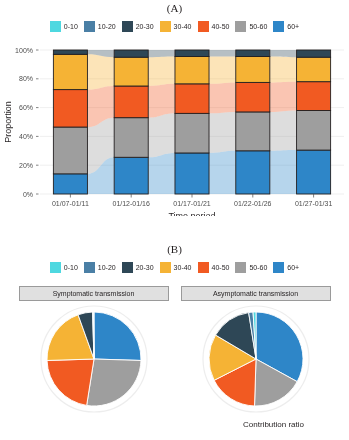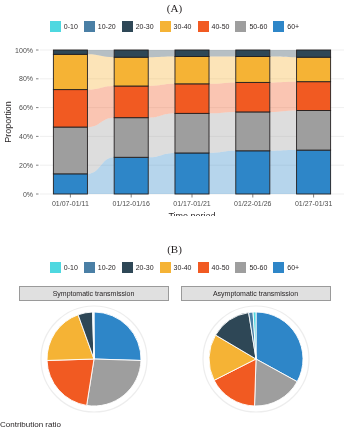--- a/index.html
+++ b/index.html
@@ -46,21 +46,21 @@
     font-size:7px;color:#231f20;box-sizing:border-box;
   }
   #panel-b-pies{
     position:absolute;top:303px;left:0;width:349px;height:112px;
     display:flex;justify-content:center;gap:12px;
   }
   .pie-cell{
     width:150px;height:112px;display:flex;align-items:center;justify-content:center;
   }
   #panel-b-caption{
-    position:absolute;top:420px;left:0;width:349px;text-align:left;
+    position:absolute;top:420px;left:0;width:304px;text-align:right;
     font-size:8px;color:#231f20;
   }
 </style>
 </head>
 <body>
 
 <div class="panel-letter" id="panel-a-letter">(A)</div>
 
 <div class="legend" id="legend-a">
     <div class="legend-item">

